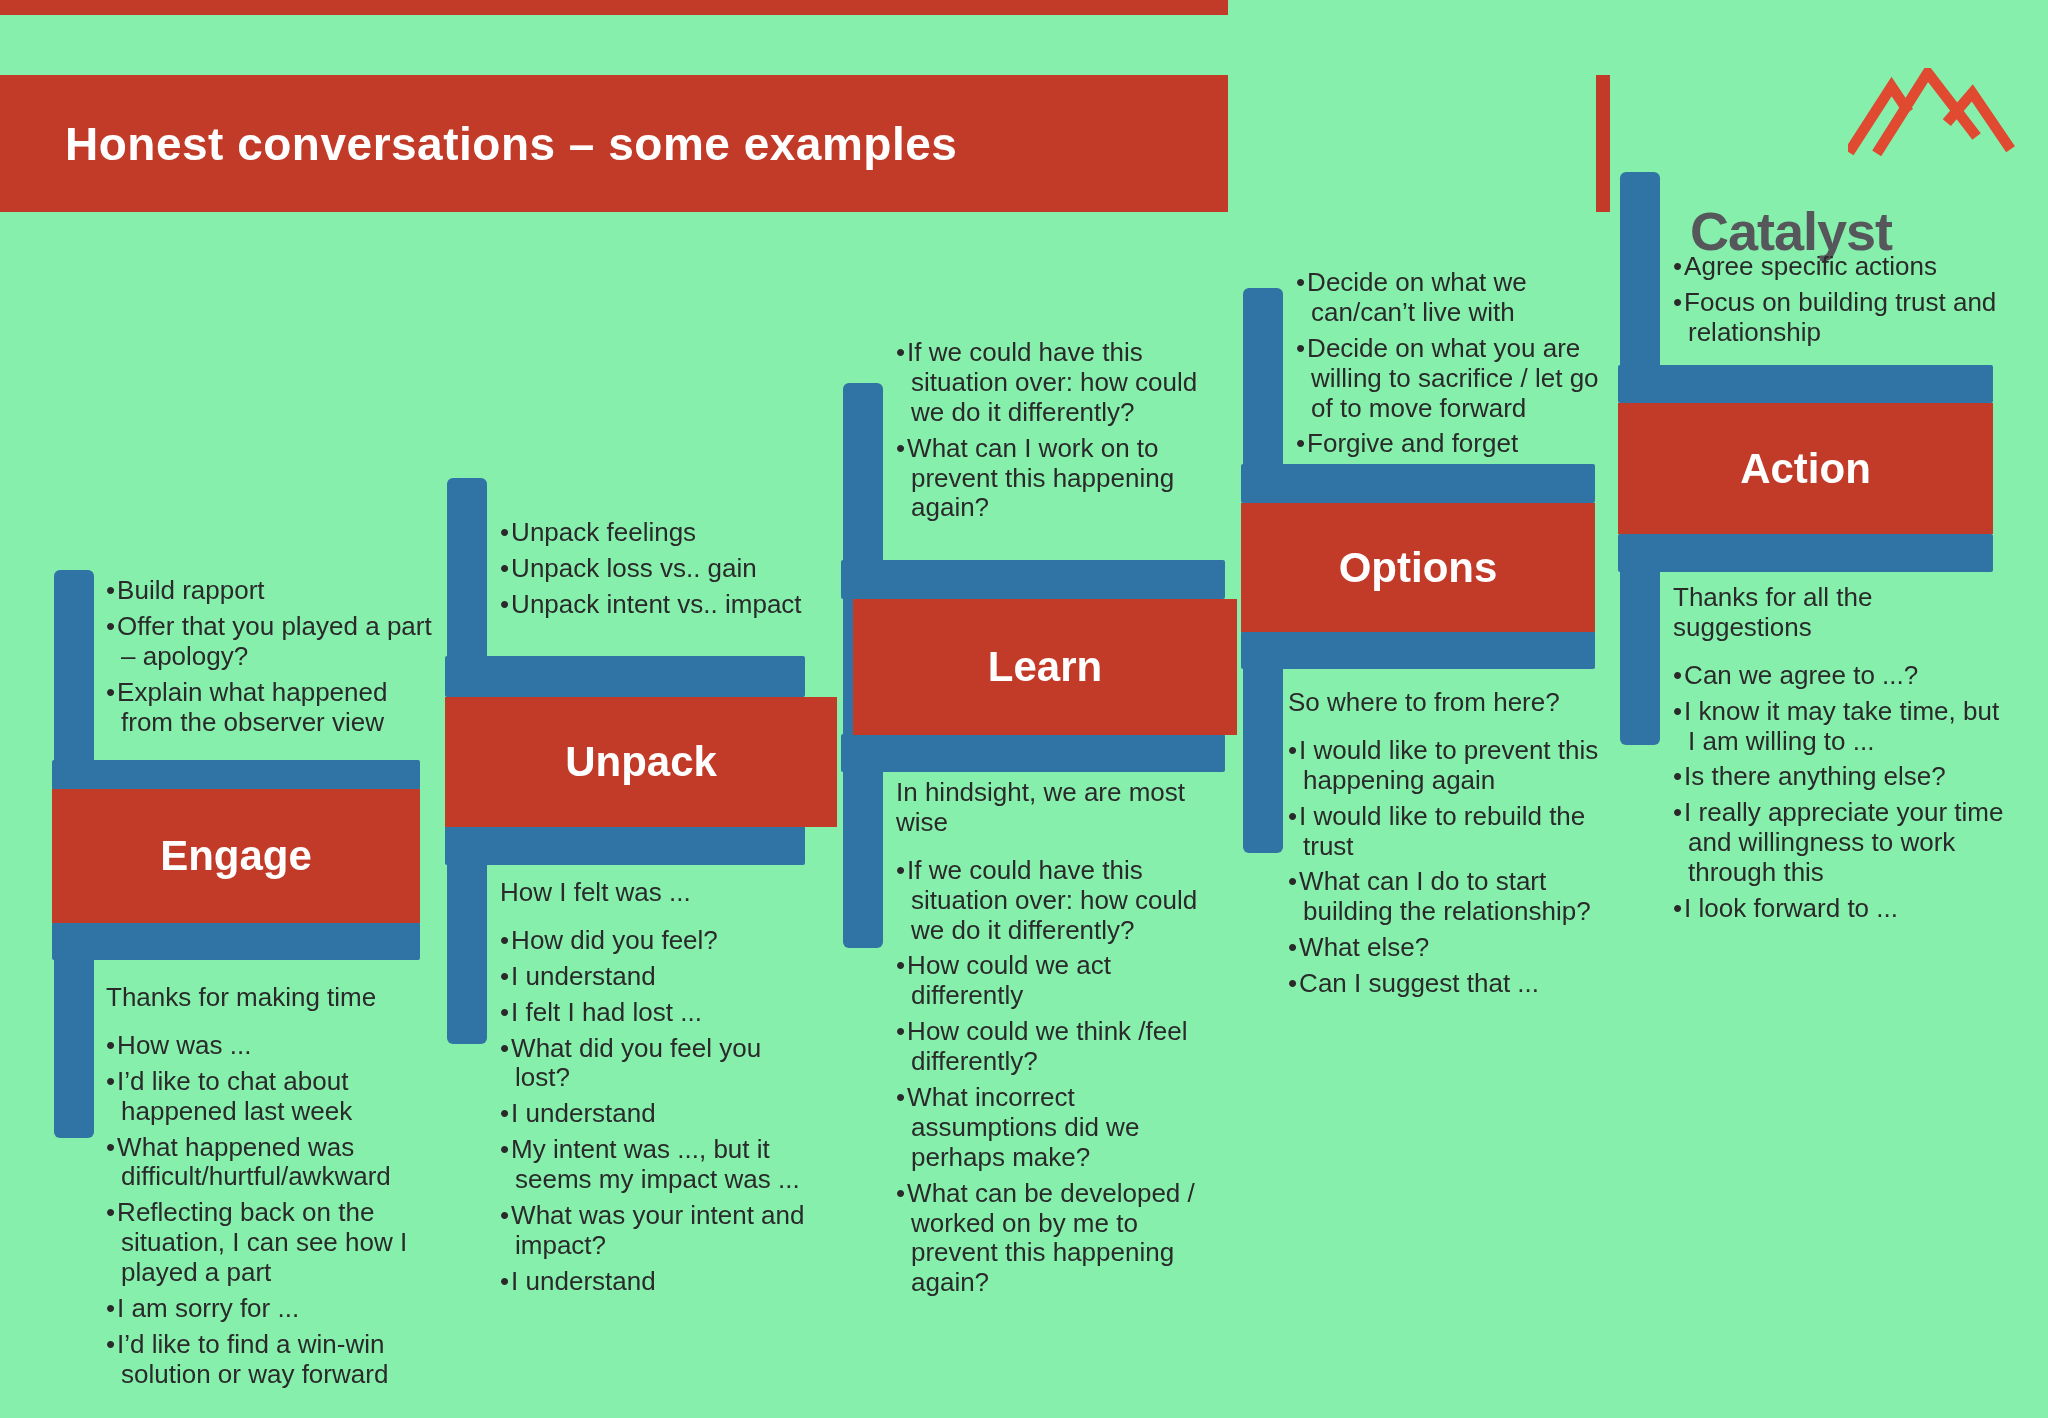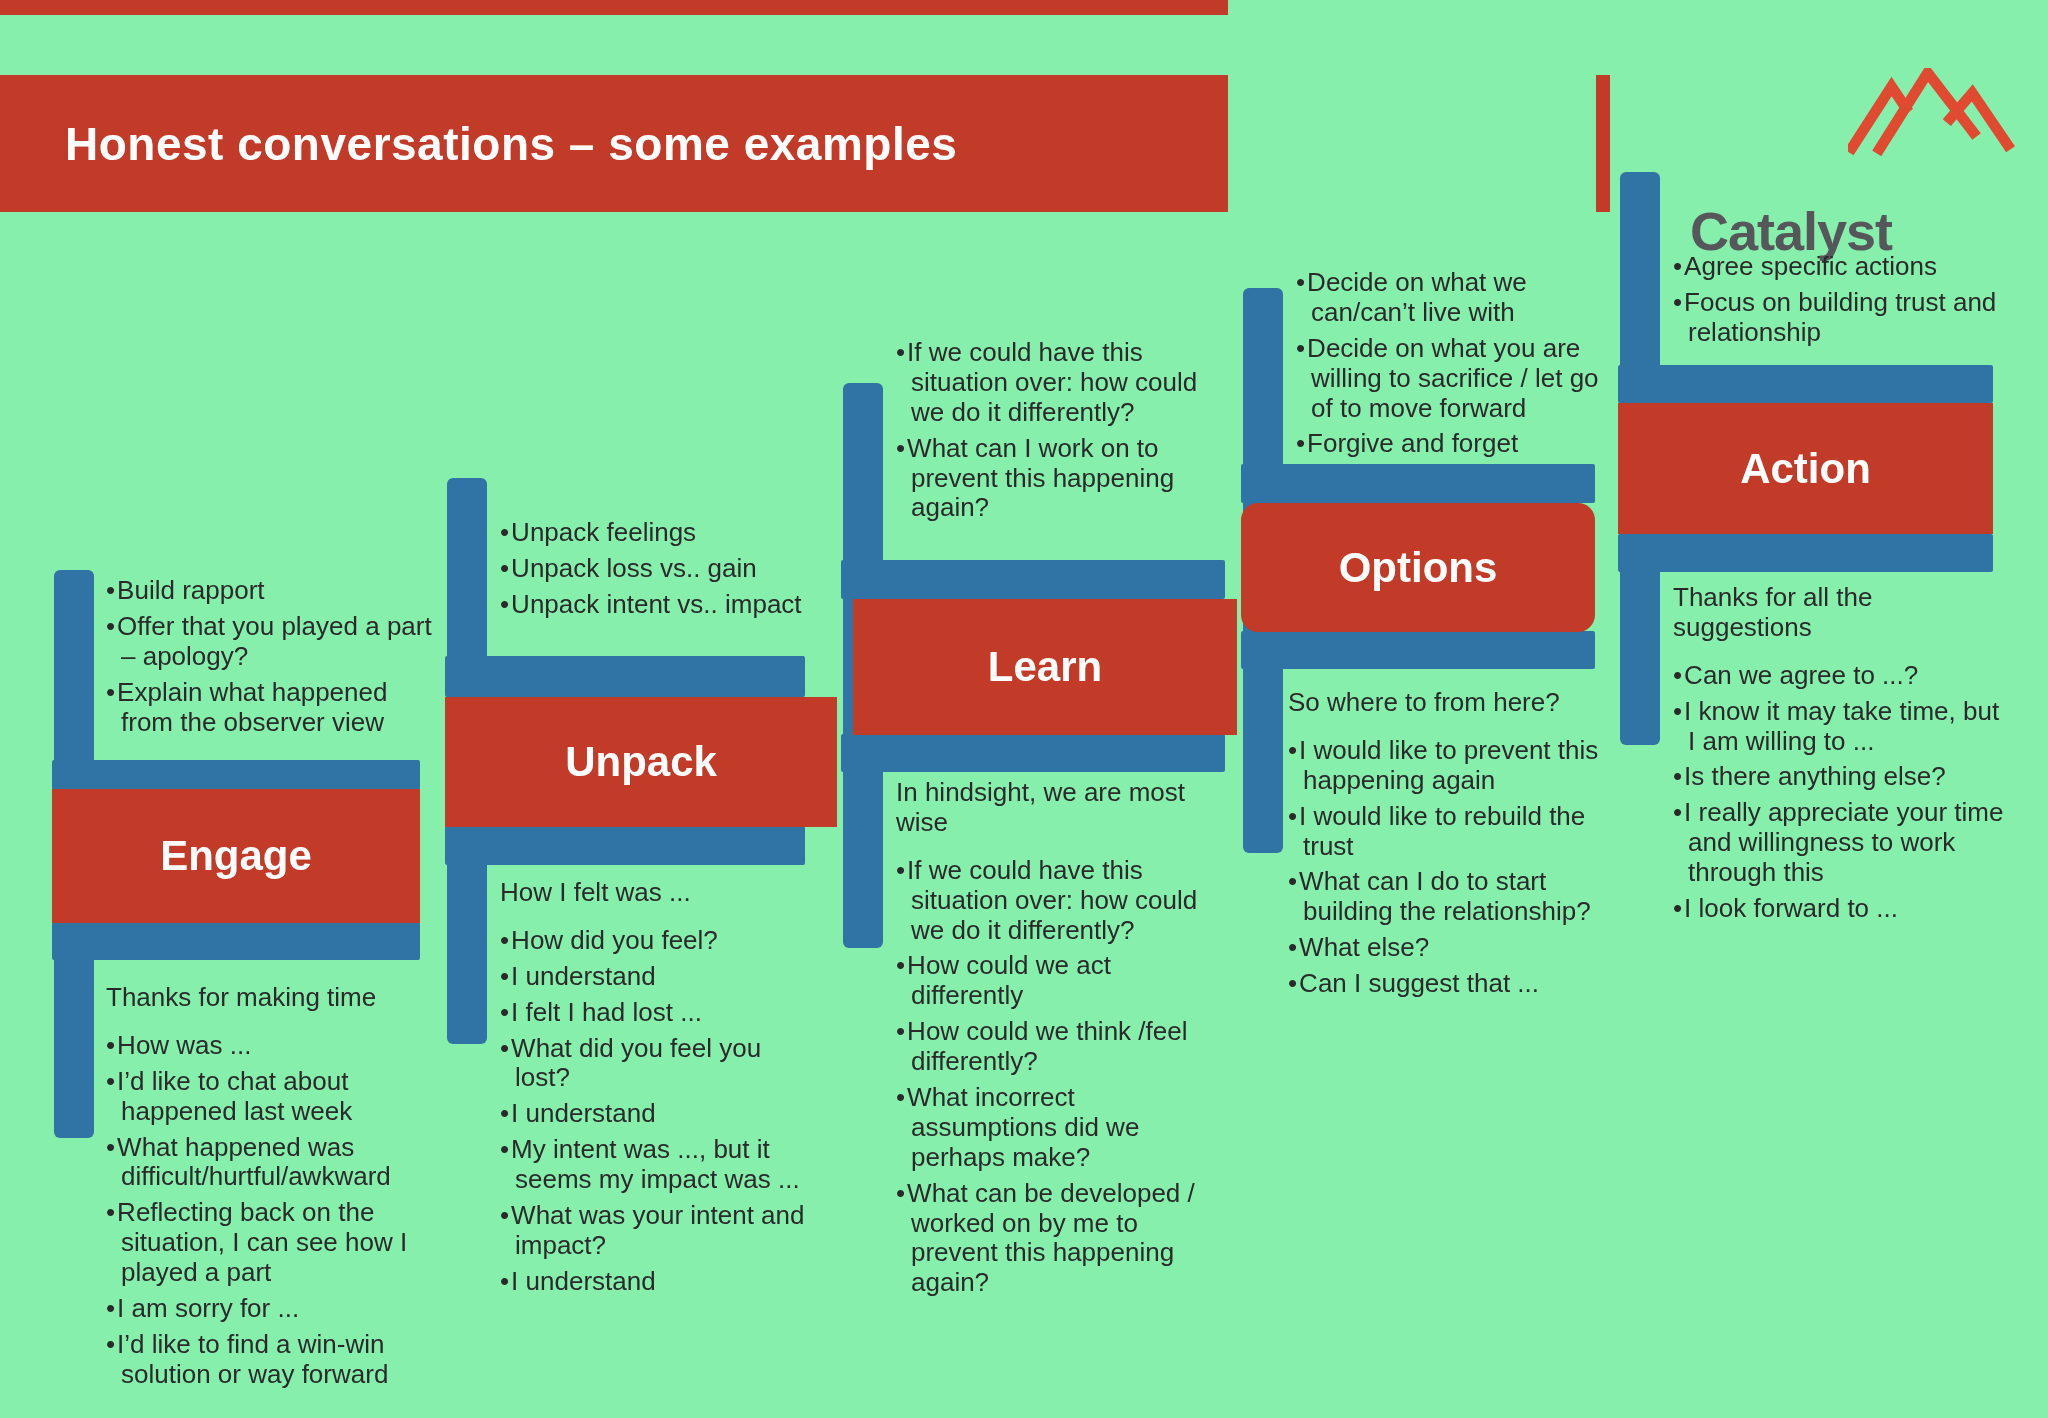--- a/index.html
+++ b/index.html
@@ -57,21 +57,21 @@
   .s2 .vbar        { left:843px; top:383px; height:565px; }
   .s2 .hbar-above  { left:841px; top:560px; width:384px; height:39px; }
   .s2 .redbox      { left:841px; top:599px; width:384px; height:136px;margin-left:12px; }
   .s2 .hbar-below  { left:841px; top:734px; width:384px; height:38px; }
   .s2 .top-bullets { left:896px; top:338px; width:332px; }
   .s2 .bottom-block{ left:896px; top:778px; width:322px; }
 
   
   .s3 .vbar        { left:1243px; top:288px; height:565px; }
   .s3 .hbar-above  { left:1241px; top:464px; width:354px; height:39px; }
-  .s3 .redbox      { left:1241px; top:503px; width:354px; height:129px;border-radius:17px; }
+  .s3 .redbox      { left:1241px; top:503px; width:354px; height:129px; }
   .s3 .hbar-below  { left:1241px; top:631px; width:354px; height:38px; }
   .s3 .top-bullets { left:1296px; top:268px; width:324px; }
   .s3 .bottom-block{ left:1288px; top:688px; width:330px; }
 
   
   .s4 .vbar        { left:1620px; top:172px; height:573px; }
   .s4 .hbar-above  { left:1618px; top:365px; width:375px; height:38px; }
   .s4 .redbox      { left:1618px; top:403px; width:375px; height:131px; }
   .s4 .hbar-below  { left:1618px; top:534px; width:375px; height:38px; }
   .s4 .top-bullets { left:1673px; top:252px; width:334px; }

